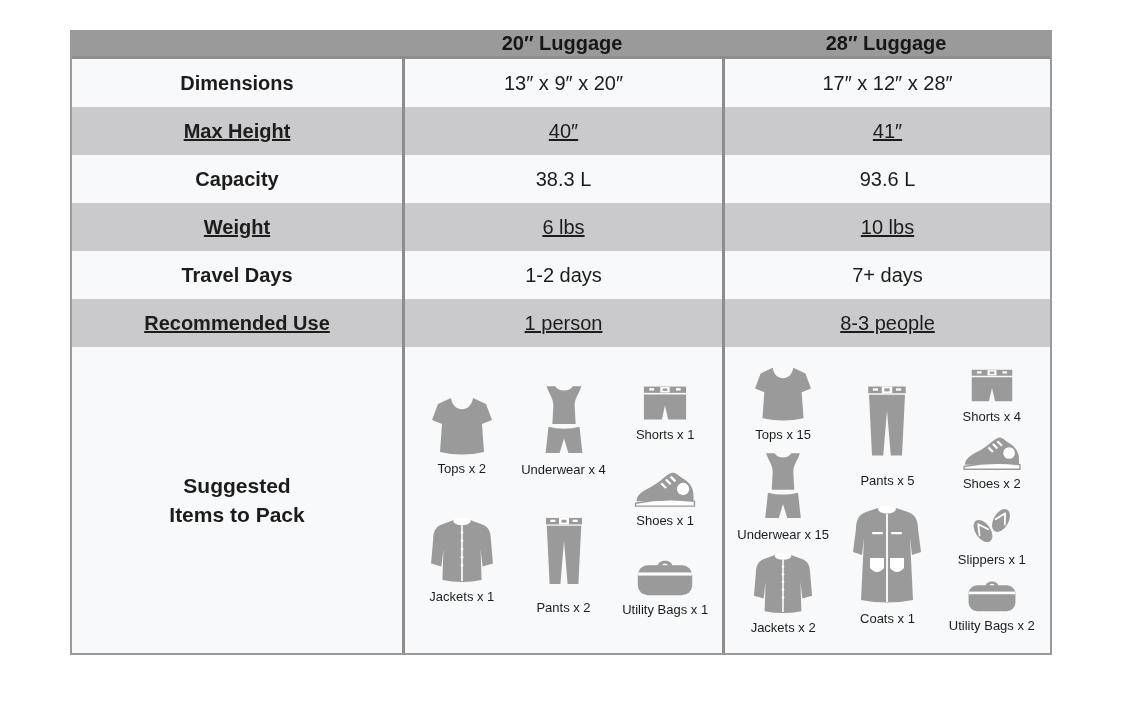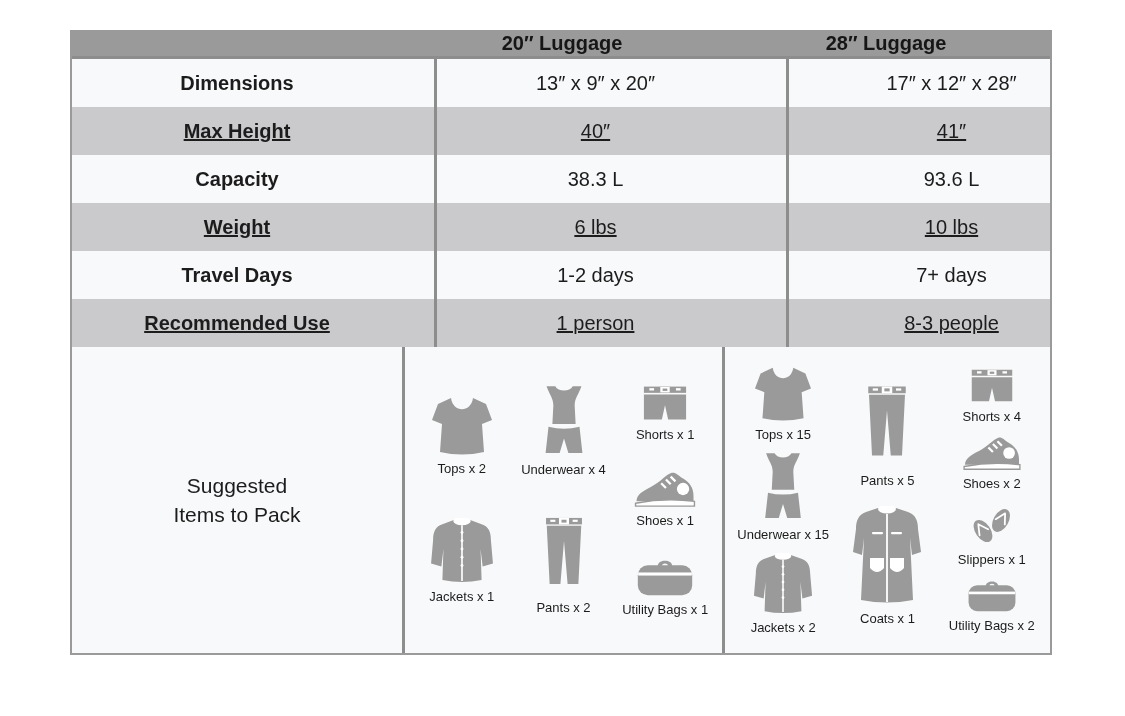--- a/index.html
+++ b/index.html
@@ -10,30 +10,30 @@
   .tbl {
     position:absolute; left:70px; top:30px; width:982px;
     border-left:2px solid #9a9a9a; border-right:2px solid #9a9a9a; border-bottom:2px solid #9a9a9a;
   }
   .grid3 { display:grid; grid-template-columns:330px 320px 328px; }
 
   .hdr { height:29px; background:#9a9a9a; border-bottom:3px solid #8d8d8d; }
   .hdr .cell { display:flex; align-items:center; justify-content:center;
                font-weight:bold; font-size:20px; color:#161616; }
 
-  .row { height:48px;gap:32px; }
+  .row { height:48px; }
   .row .cell { display:flex; align-items:center; justify-content:center; font-size:20px; }
   .row .cell.label { font-weight:bold; }
   .row .cell.val, .packcell { border-left:3px solid #8d8d8d; }
   .light { background:#f8f9fa; }
   .gray  { background:#cacacc;text-decoration:underline; }
 
   .suggest-row { height:306px; }
   .suggest-label { display:flex; flex-direction:column; align-items:center; justify-content:center;
-                   font-weight:normal; font-size:21px; line-height:1.4; }
+                   font-weight:bold; font-size:21px; line-height:1.4; }
 
   .packcell { display:flex; padding:8px 6px; }
   .subcol { flex:1 1 0; display:flex; flex-direction:column; justify-content:space-evenly; align-items:center; min-width:0; }
   .item { display:flex; flex-direction:column; align-items:center; gap:5px; }
   .cap { font-size:13px; white-space:nowrap; color:#1c1c1c; }
   .icon { fill:#9a9a9a; display:block; }
   .defs { position:absolute; width:0; height:0; overflow:hidden; }
 </style>
 </head>
 <body>

